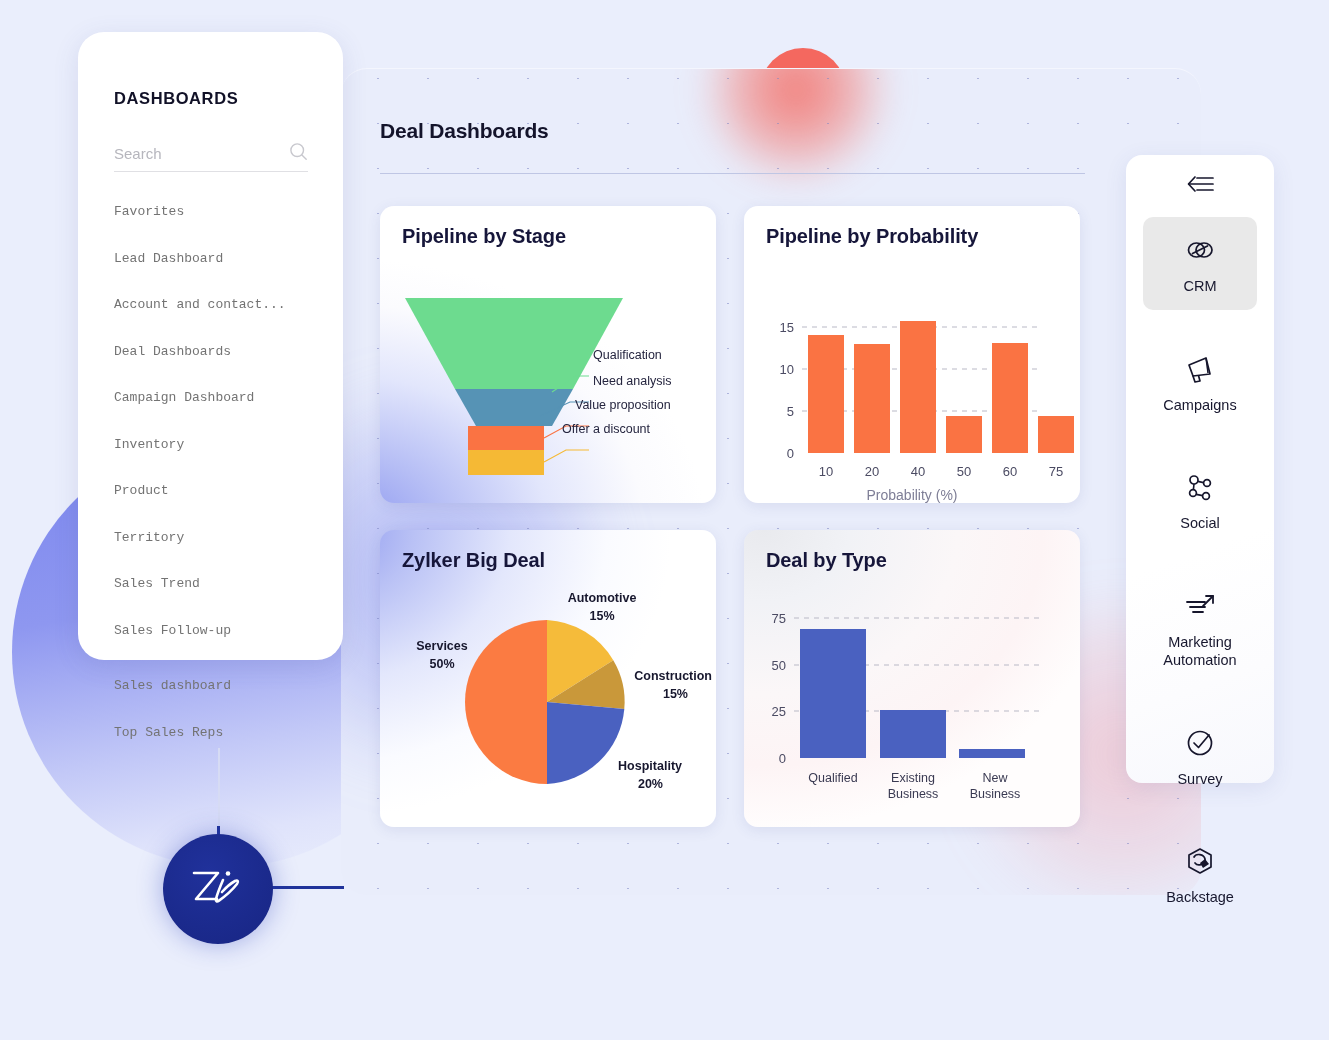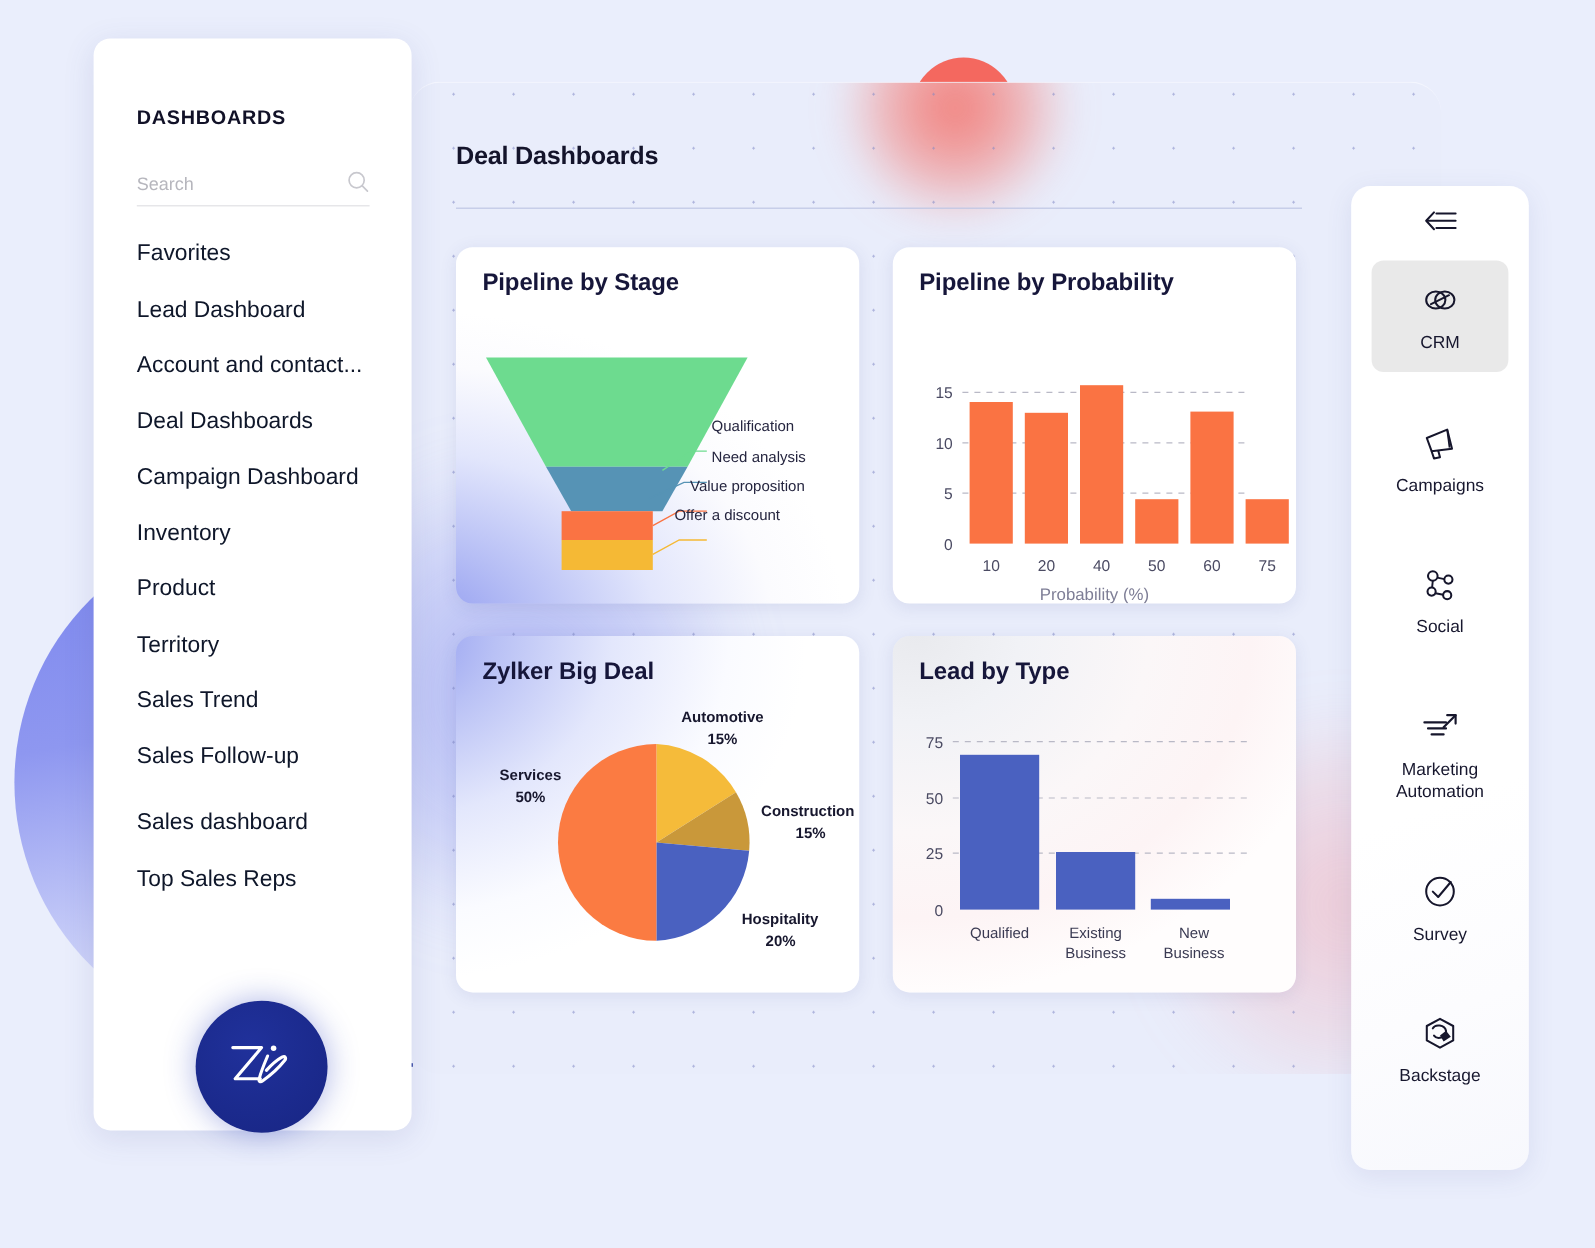--- a/index.html
+++ b/index.html
@@ -142,23 +142,23 @@
   .chart-svg { position: absolute; left: 0; top: 0; }
   .axis-txt { font-family: "Liberation Sans", sans-serif; font-size: 13px; fill: #4b4b63; }
   .axis-txt-sm { font-family: "Liberation Sans", sans-serif; font-size: 12.5px; fill: #3a3a52; }
   .axis-caption { font-family: "Liberation Sans", sans-serif; font-size: 14px; fill: #7e7e96; }
   .pie-lbl { font-family: "Liberation Sans", sans-serif; font-size: 12.5px; font-weight: bold; fill: #17172e; }
 
   
   .sidebar {
     position: absolute;
     left: 78px; top: 32px;
-    width: 265px; height: 910px;
+    width: 265px; height: 628px;
     background: #ffffff;
-    border-radius: 14px;
+    border-radius: 26px;
     box-shadow: 0 6px 26px rgba(70,80,150,.13);
     z-index: 6;
     padding: 3px;
   }
   .sb-title {
     position: absolute; left: 36px; top: 57px;
     font-size: 16.5px; font-weight: bold; color: #111127;
     letter-spacing: .6px;
   }
   .sb-search {
@@ -169,32 +169,33 @@
   }
   .sb-search-input {
     border: 0; outline: 0;
     font-family: "Liberation Sans", sans-serif;
     font-size: 15px; color: #3a3a48;
     width: 150px; background: transparent;
   }
   .sb-search-input::placeholder { color: #b6b6bd; }
   .sb-list { position: absolute; left: 36px; top: 157px; width: 210px; }
   .sb-item {
-    font-size: 19px; color: #0f172a;
+    font-size: 13px; color: #737373;
     height: 46.5px; line-height: 46.5px;
     white-space: nowrap;
     cursor: pointer;
+    font-family: Liberation Mono, monospace;
   }
   .sb-item.gap { margin-top: 9px; }
 
   
   .rail {
     position: absolute;
     left: 1126px; top: 155px;
-    width: 148px; height: 820px;
+    width: 148px; height: 628px;
     background: linear-gradient(160deg, #ffffff 0%, #ffffff 62%, #fcfcfe 82%, #f7f8fd 100%);
     border-radius: 16px;
     box-shadow: 0 5px 22px rgba(70,80,150,.10);
     z-index: 7;
   }
   .rail-collapse {
     position: absolute; left: 0; right: 0; top: 18px;
     display: flex; justify-content: center;
     cursor: pointer;
   }
@@ -343,21 +344,21 @@
 
           <text class="pie-lbl" x="302" y="240" text-anchor="end">Hospitality</text>
           <text class="pie-lbl" x="283" y="258" text-anchor="end">20%</text>
 
           <text class="pie-lbl" x="62" y="120" text-anchor="middle">Services</text>
           <text class="pie-lbl" x="62" y="138" text-anchor="middle">50%</text>
         </svg>
       </div>
 
       <div class="card card-type">
-        <div class="card-title">Lead by Type</div>
+        <div class="card-title">Deal by Type</div>
         <svg class="chart-svg" width="336" height="297" viewBox="0 0 336 297">
 
           <line x1="50" y1="88" x2="296" y2="88" stroke="#b9b9c6" stroke-width="1" stroke-dasharray="5 5"></line>
           <line x1="50" y1="135" x2="296" y2="135" stroke="#b9b9c6" stroke-width="1" stroke-dasharray="5 5"></line>
           <line x1="50" y1="181" x2="296" y2="181" stroke="#b9b9c6" stroke-width="1" stroke-dasharray="5 5"></line>
 
           <rect x="56" y="99" width="66" height="129" fill="#4a61c0"></rect>
           <rect x="136" y="180" width="66" height="48" fill="#4a61c0"></rect>
           <rect x="215" y="219" width="66" height="9" fill="#4a61c0"></rect>
 

